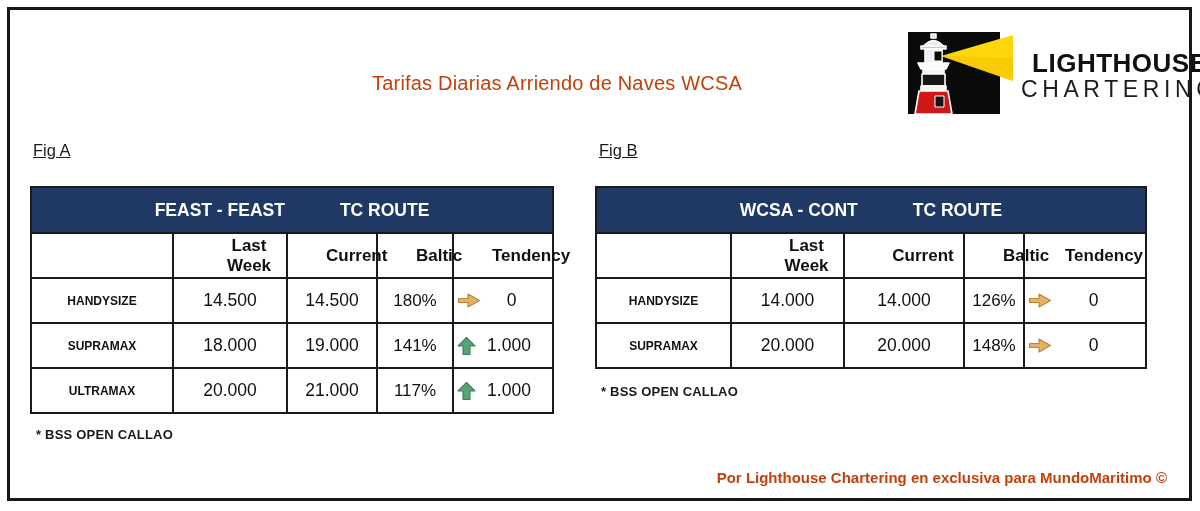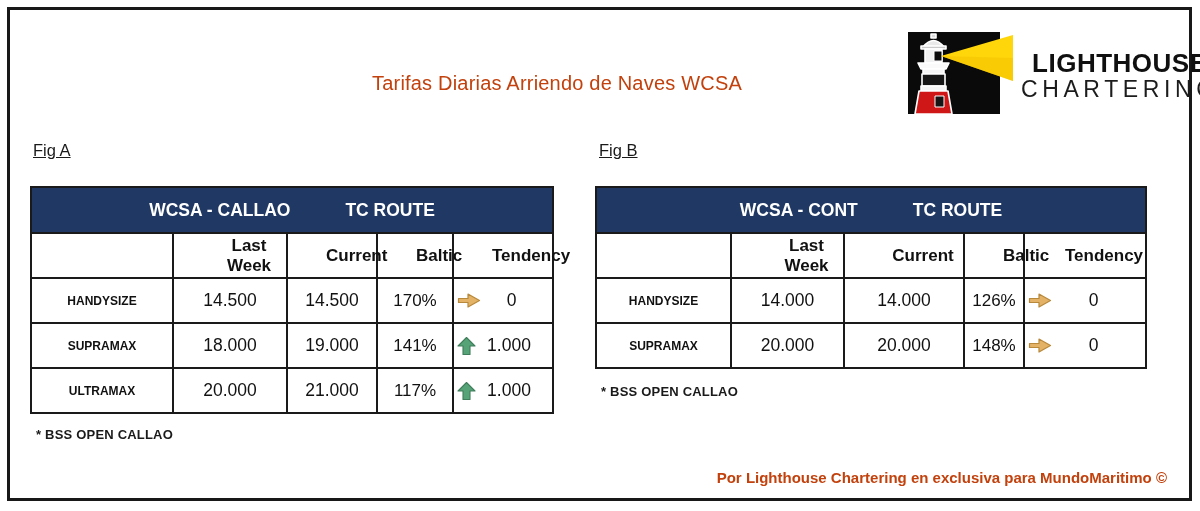--- a/index.html
+++ b/index.html
@@ -92,37 +92,37 @@
       <col style="width:142px">
         <col style="width:114px">
         <col style="width:90px">
         <col style="width:76px">
         <col style="width:100px">
     </colgroup>
     <tbody>
         <tr class="navy-row">
       <th colspan="5">
         <div class="navy-flex">
-          <span>WCSA - CALLAO</span>
+          <span>FEAST - FEAST</span>
           <span>TC ROUTE</span>
         </div>
       </th>
     </tr>
     <tr class="head-row">
       <th></th>
       <th>Last Week</th>
       <th>Current</th>
       <th>Baltic</th>
       <th>Tendency</th>
     </tr>
     <tr class="data-row">
       <td class="rowname">HANDYSIZE</td>
       <td class="num">14.500</td>
       <td class="num">14.500</td>
-      <td class="baltic">170%</td>
+      <td class="baltic">180%</td>
       <td class="tendency">
         <div class="tend-wrap">
           <span class="arrow">
             <svg width="24" height="17" viewBox="0 0 24 17">
                   <path d="M1.5,6.5 L11,6.5 L11,2 L22.5,8.5 L11,15 L11,10.5 L1.5,10.5 Z" fill="#e3b267" stroke="#b8893b" stroke-width="1.2" stroke-linejoin="round"></path>
                 </svg>
           </span>
           <span class="val">0</span>
         </div>
       </td>

